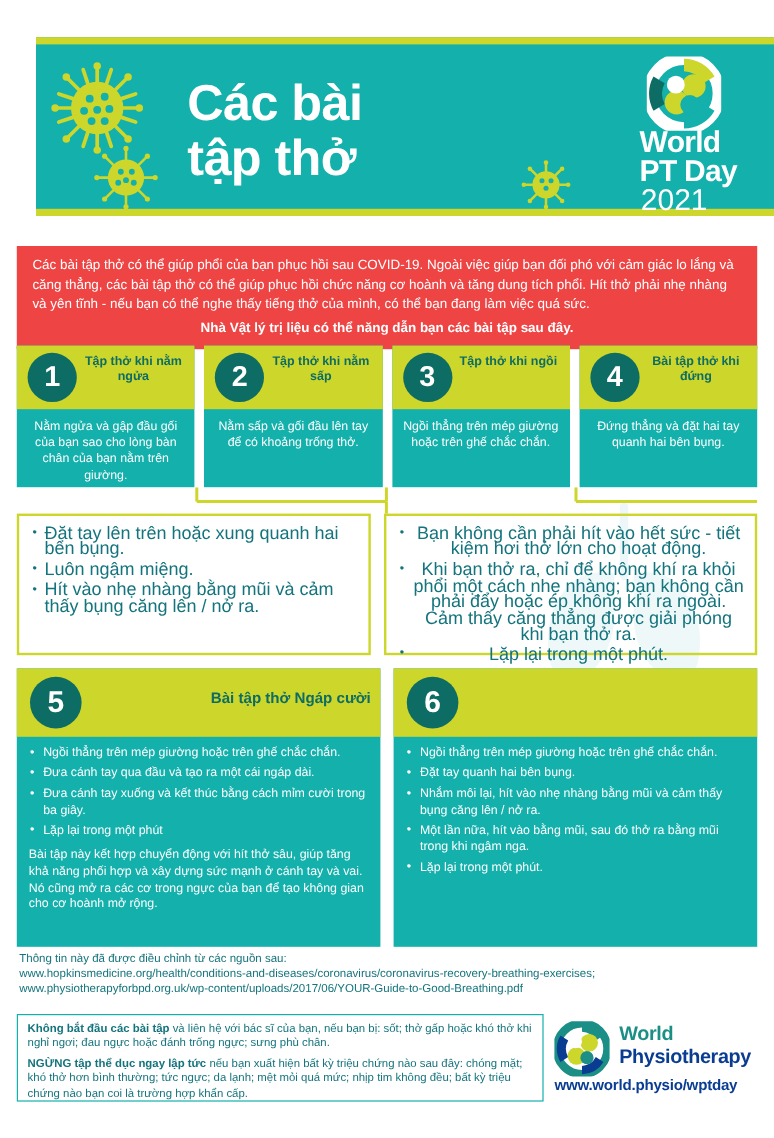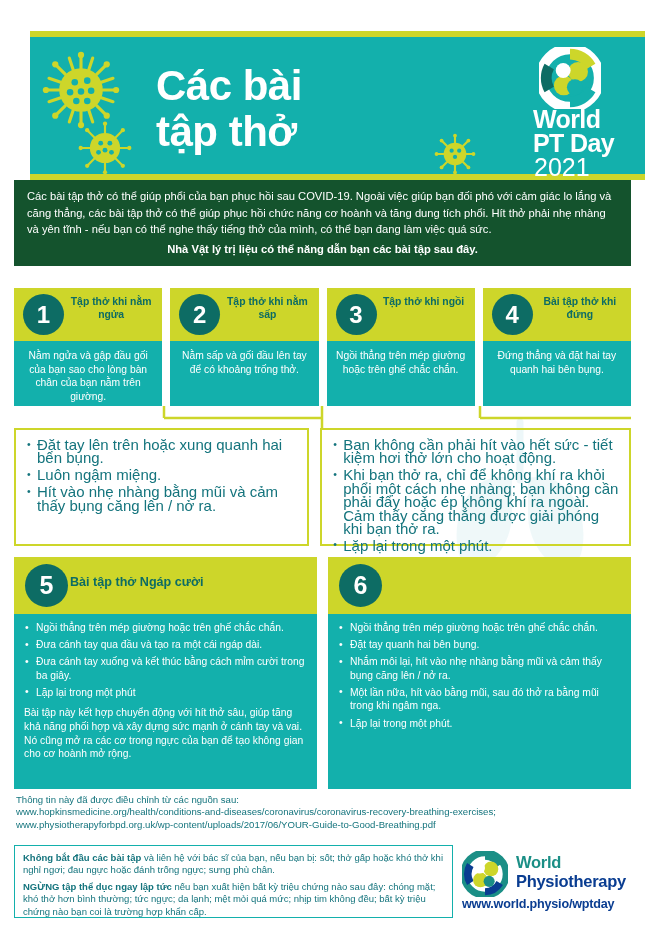--- a/index.html
+++ b/index.html
@@ -93,24 +93,24 @@
     font-size: 25px;
     line-height: 25px;
     font-weight: normal;
     letter-spacing: 0px;
   }
 
   
   .intro {
     position: absolute;
     left: 14px;
-    top: 180px;
+    top: 205px;
     width: 617px;
     height: 86px;
-    background: #14532d;
+    background: #ef4444;
     color: #ffffff;
     box-sizing: border-box;
     padding: 8px 13px 6px 13px;
     font-size: 11.2px;
     line-height: 16.6px;
     z-index: 2;
   }
   .intro-lead { text-align: left; }
   .intro-sub { text-align: center; font-weight: bold; margin-top: 3px; }
 
@@ -195,21 +195,21 @@
     gap: 11px;
     z-index: 2;
   }
   .bullet-box {
     border: 2px solid #cdd62a;
     box-sizing: border-box;
     padding: 8px 8px 6px 10px;
     background: transparent;
   }
   .bullet-box.left { width: 303px; }
-  .bullet-box.right { width: 319px; }
+  .bullet-box.right { width: 319px; text-align: center; }
   .bullet-list {
     margin: 0;
     padding: 0;
     list-style: none;
   }
   .bullet-list li {
     position: relative;
     padding-left: 11px;
     margin-bottom: 3.5px;
     font-size: 15px;
@@ -266,21 +266,21 @@
   }
   .panel-title {
     position: absolute;
     left: 56px;
     right: 8px;
     top: 18px;
     color: #0d6c64;
     font-size: 12.6px;
     line-height: 15px;
     font-weight: bold;
-    text-align: left;
+    text-align: right;
   }
   .panel-body {
     flex: 1;
     padding: 7px 10px 8px 10px;
     box-sizing: border-box;
   }
   .panel-list { margin: 0; padding: 0; list-style: none; }
   .panel-list li {
     position: relative;
     padding-left: 12px;

